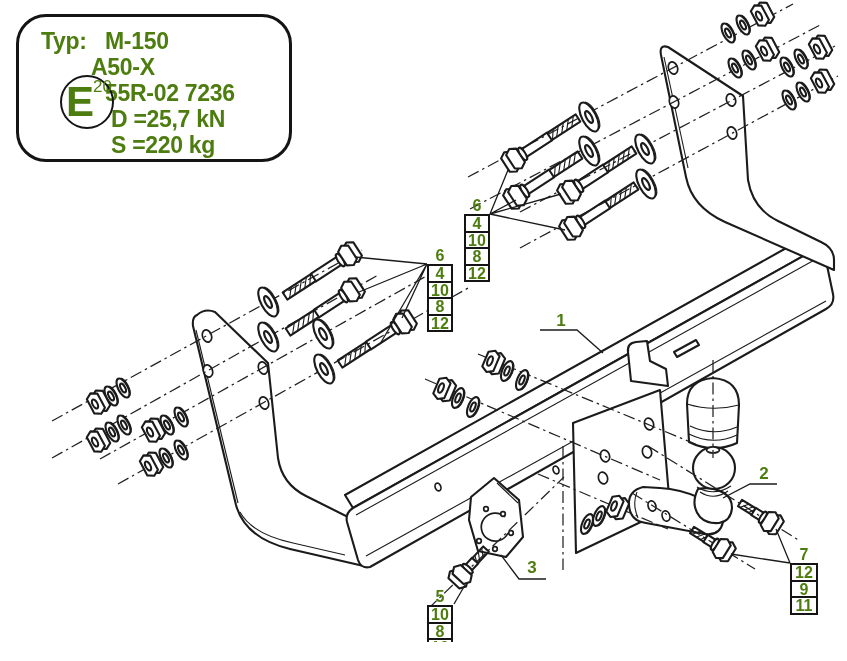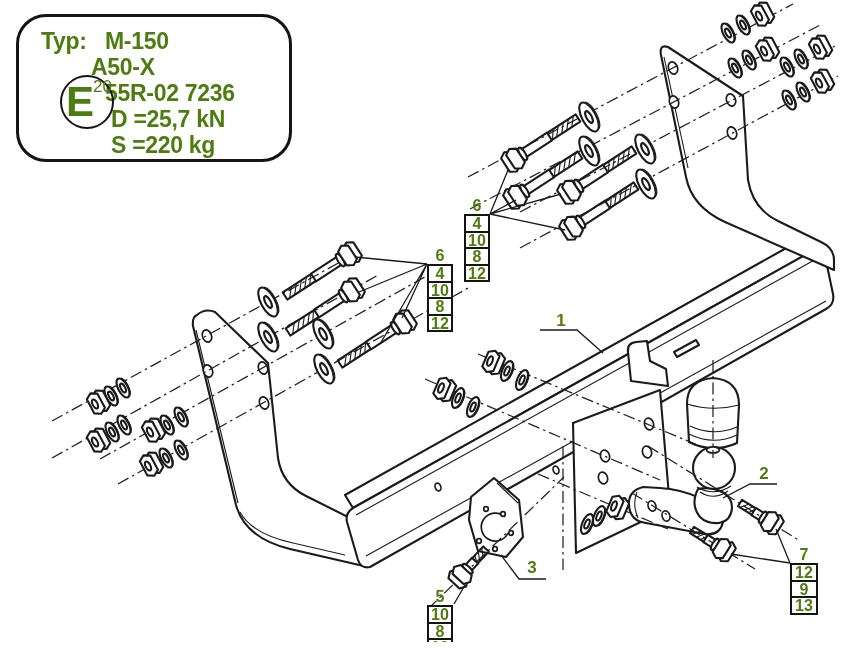--- a/index.html
+++ b/index.html
@@ -259,20 +259,20 @@
     <div class="hdr">5</div>
     <div class="cell">10</div>
     <div class="cell">8</div>
     <div class="cell">12</div>
   </div>
 
   <div class="ctable" style="left:790px;top:545px;width:28px">
     <div class="hdr">7</div>
     <div class="cell">12</div>
     <div class="cell">9</div>
-    <div class="cell">13</div>
+    <div class="cell">11</div>
   </div>
 
   <div class="cnum" style="left:546px;top:311px;width:30px">1</div>
   <div class="cnum" style="left:750px;top:464px;width:28px">2</div>
   <div class="cnum" style="left:518px;top:558px;width:28px">3</div>
 
 </div>
 
 </body></html>

